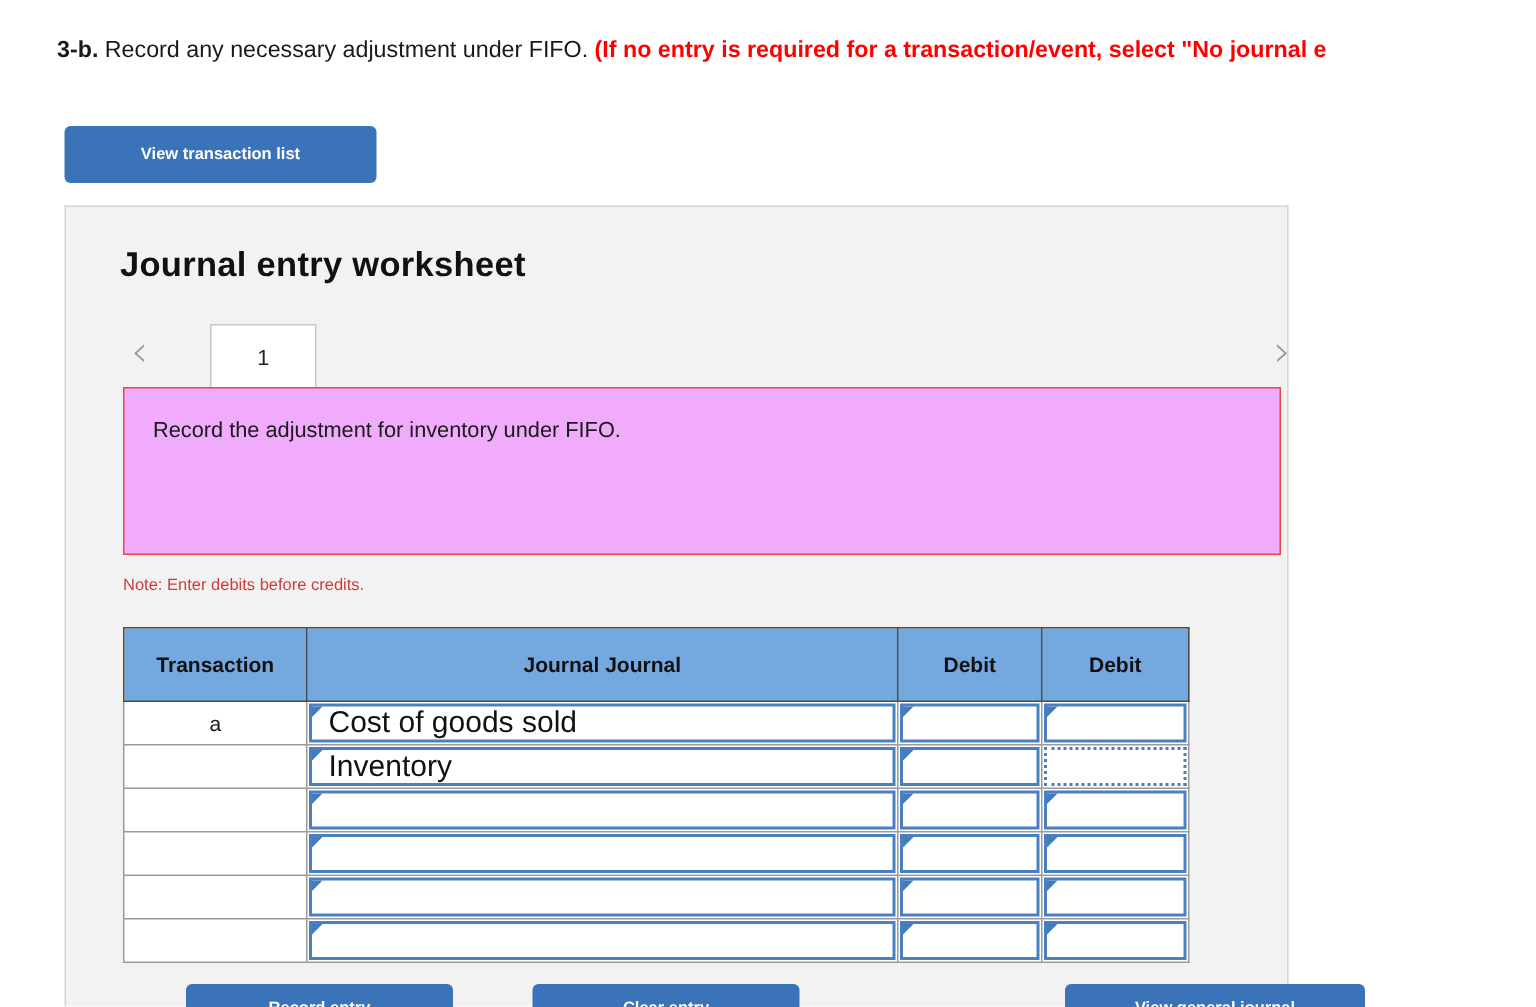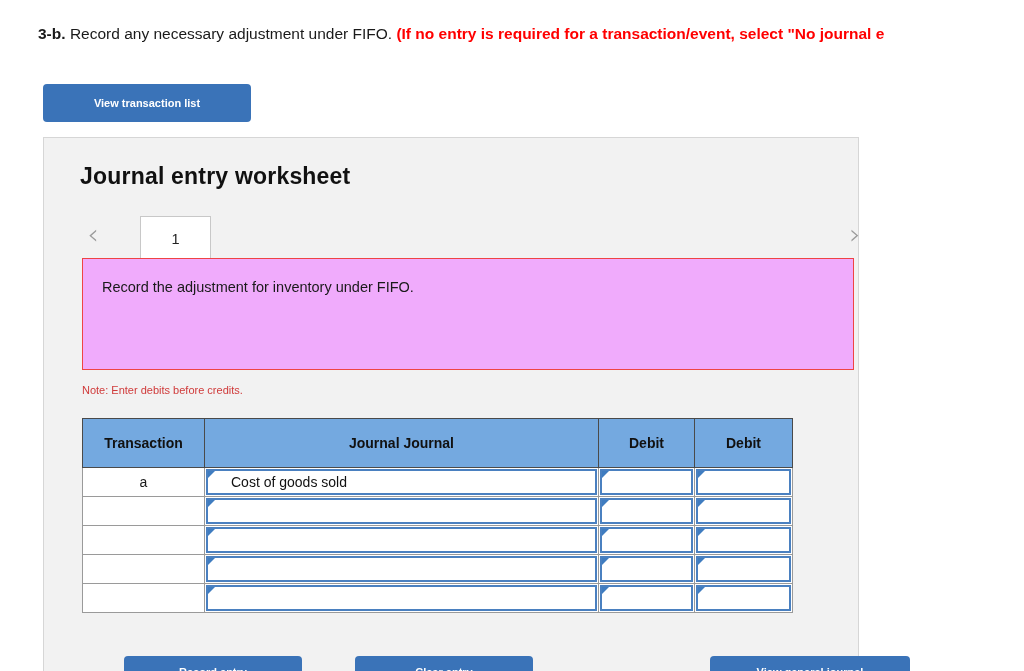--- a/index.html
+++ b/index.html
@@ -205,22 +205,22 @@
     position: absolute;
     left: 0px;
     top: 0px;
     width: 0;
     height: 0;
     border-left: 7px solid #3f7cc0;
     border-bottom: 7px solid transparent;
     border-top: 0;
   }
   .cellbox .celltext {
-    padding-left: 23px;
-    font-size: 14px;
+    padding-left: 11px;
+    font-size: 20px;
     color: #111111;
     font-family: "Liberation Sans", sans-serif;
     white-space: nowrap;
   }
 
   
   .btn-record {
     position: absolute;
     left: 80px;
     top: 518px;
@@ -311,20 +311,46 @@
               </div>
             </div>
           </td>
         </tr>
         <tr>
           <td class="txn-cell"></td>
           <td>
             <div class="cellwrap">
               <div class="cellbox">
                 <span class="marker"></span>
+                <span class="celltext">Inventory</span>
+              </div>
+            </div>
+          </td>
+          <td>
+            <div class="cellwrap">
+              <div class="cellbox">
+                <span class="marker"></span>
+                <span class="celltext"></span>
+              </div>
+            </div>
+          </td>
+          <td>
+            <div class="cellwrap">
+              <div class="cellbox focused">
+                <span class="celltext"></span>
+              </div>
+            </div>
+          </td>
+        </tr>
+        <tr>
+          <td class="txn-cell"></td>
+          <td>
+            <div class="cellwrap">
+              <div class="cellbox">
+                <span class="marker"></span>
                 <span class="celltext"></span>
               </div>
             </div>
           </td>
           <td>
             <div class="cellwrap">
               <div class="cellbox">
                 <span class="marker"></span>
                 <span class="celltext"></span>
               </div>

